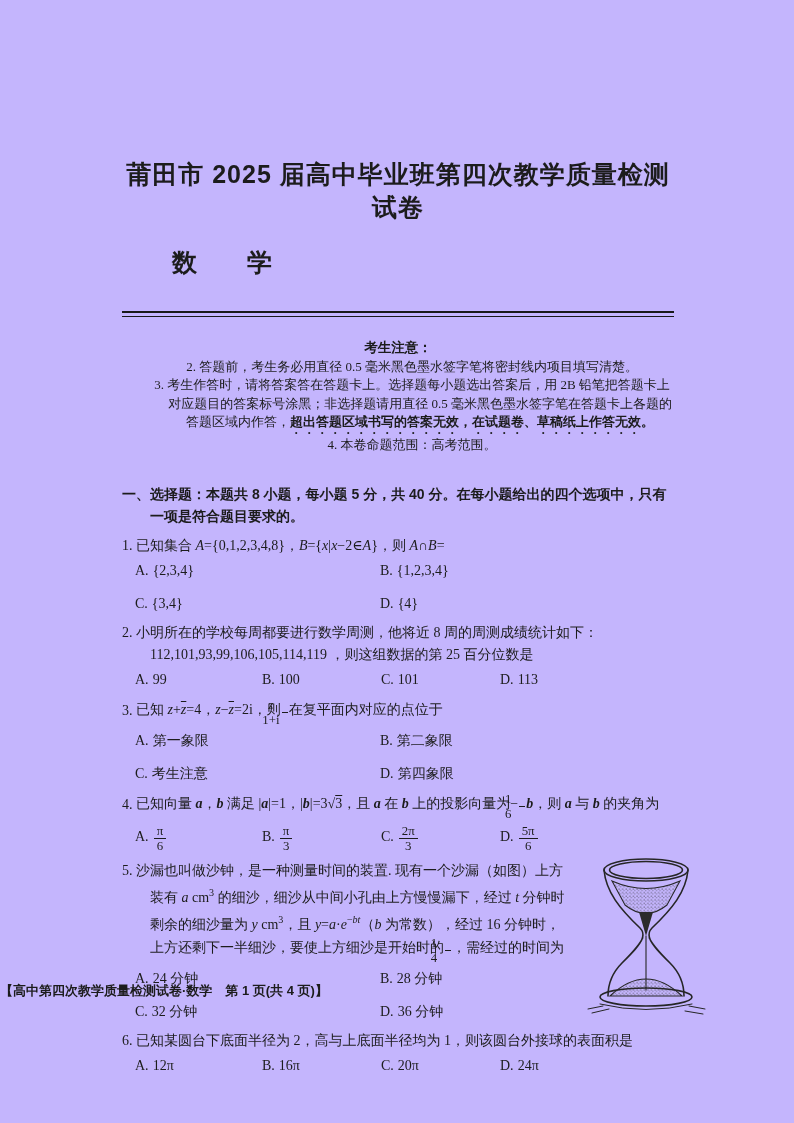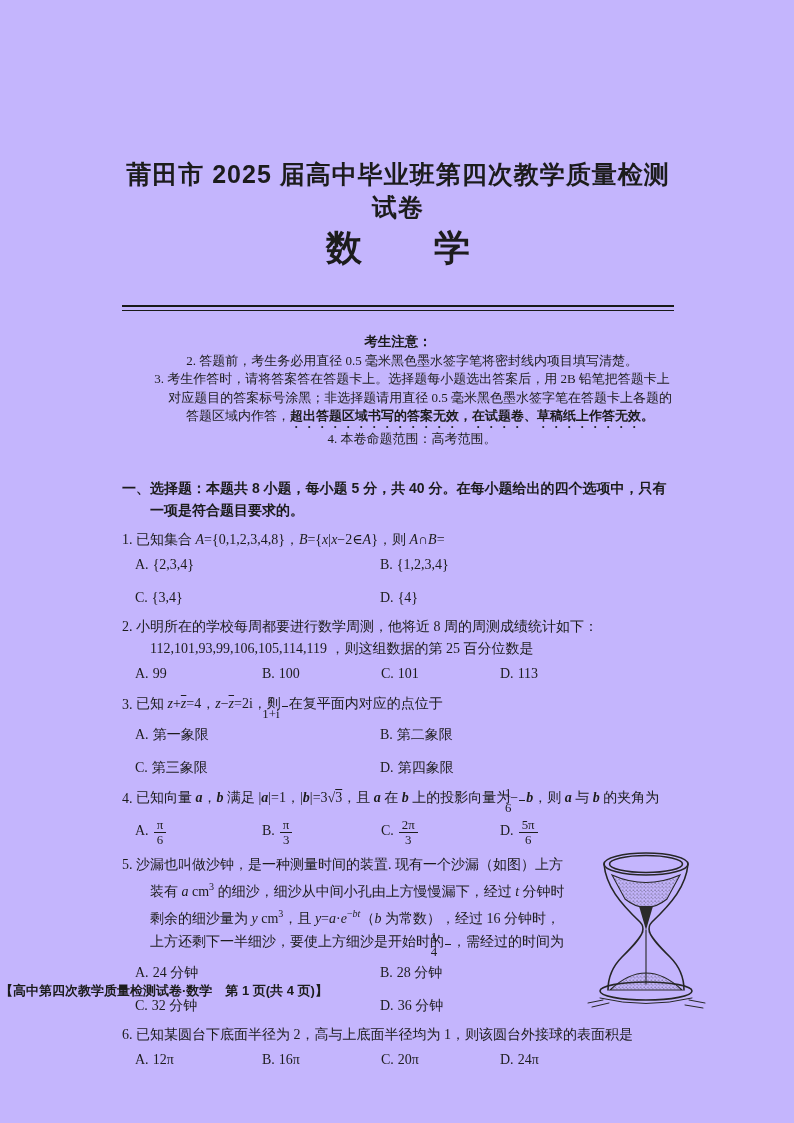--- a/index.html
+++ b/index.html
@@ -21,24 +21,24 @@
     font-family:"Liberation Sans","DejaVu Sans",sans-serif;
     font-weight:700;
     font-size:25px;
     text-align:center;
     letter-spacing:1px;
     margin:0;
   }
   .subject{
     font-family:"Liberation Sans","DejaVu Sans",sans-serif;
     font-weight:700;
-    font-size:36px;
-    text-align:center;
+    font-size:25px;
     letter-spacing:2em;
     padding-left:2em;
+    margin-top:22px;
   }
   .rule{
     margin-top:32px;
     height:3px;
     border-top:2.6px solid #191919;
     border-bottom:1.2px solid #191919;
   }
   .notice{margin-top:22px;font-size:13px;line-height:18.5px;text-align:center;}
   .notice-heading{
     font-family:"Liberation Sans","DejaVu Sans",sans-serif;
@@ -133,21 +133,21 @@
         <span class="opt"><span class="opt-label">C.</span><span>101</span></span>
         <span class="opt"><span class="opt-label">D.</span><span>113</span></span>
       </div>
     </div>
 
     <div class="q">
       <div class="stem"><span class="qnum">3.</span> <span>已知 <i>z</i>+<span class="ol"><i>z</i></span>=4，<i>z</i>−<span class="ol"><i>z</i></span>=2i，则<span class="frac"><span class="t"><i>z</i></span><span class="b">1+i</span></span>在复平面内对应的点位于</span></div>
       <div class="opts cols2">
         <span class="opt"><span class="opt-label">A.</span><span>第一象限</span></span>
         <span class="opt"><span class="opt-label">B.</span><span>第二象限</span></span>
-        <span class="opt"><span class="opt-label">C.</span><span>第三象限</span></span>
+        <span class="opt"><span class="opt-label">C.</span><span>考生注意</span></span>
         <span class="opt"><span class="opt-label">D.</span><span>第四象限</span></span>
       </div>
     </div>
 
     <div class="q">
       <div class="stem"><span class="qnum">4.</span> <span>已知向量 <span class="v">a</span>，<span class="v">b</span> 满足 |<span class="v">a</span>|=1，|<span class="v">b</span>|=3<span class="rad">√<span class="ol">3</span></span>，且 <span class="v">a</span> 在 <span class="v">b</span> 上的投影向量为−<span class="frac"><span class="t">1</span><span class="b">6</span></span><span class="v">b</span>，则 <span class="v">a</span> 与 <span class="v">b</span> 的夹角为</span></div>
       <div class="opts cols4">
         <span class="opt"><span class="opt-label">A.</span><span><span class="frac"><span class="t">π</span><span class="b">6</span></span></span></span>
         <span class="opt"><span class="opt-label">B.</span><span><span class="frac"><span class="t">π</span><span class="b">3</span></span></span></span>
         <span class="opt"><span class="opt-label">C.</span><span><span class="frac"><span class="t">2π</span><span class="b">3</span></span></span></span>

